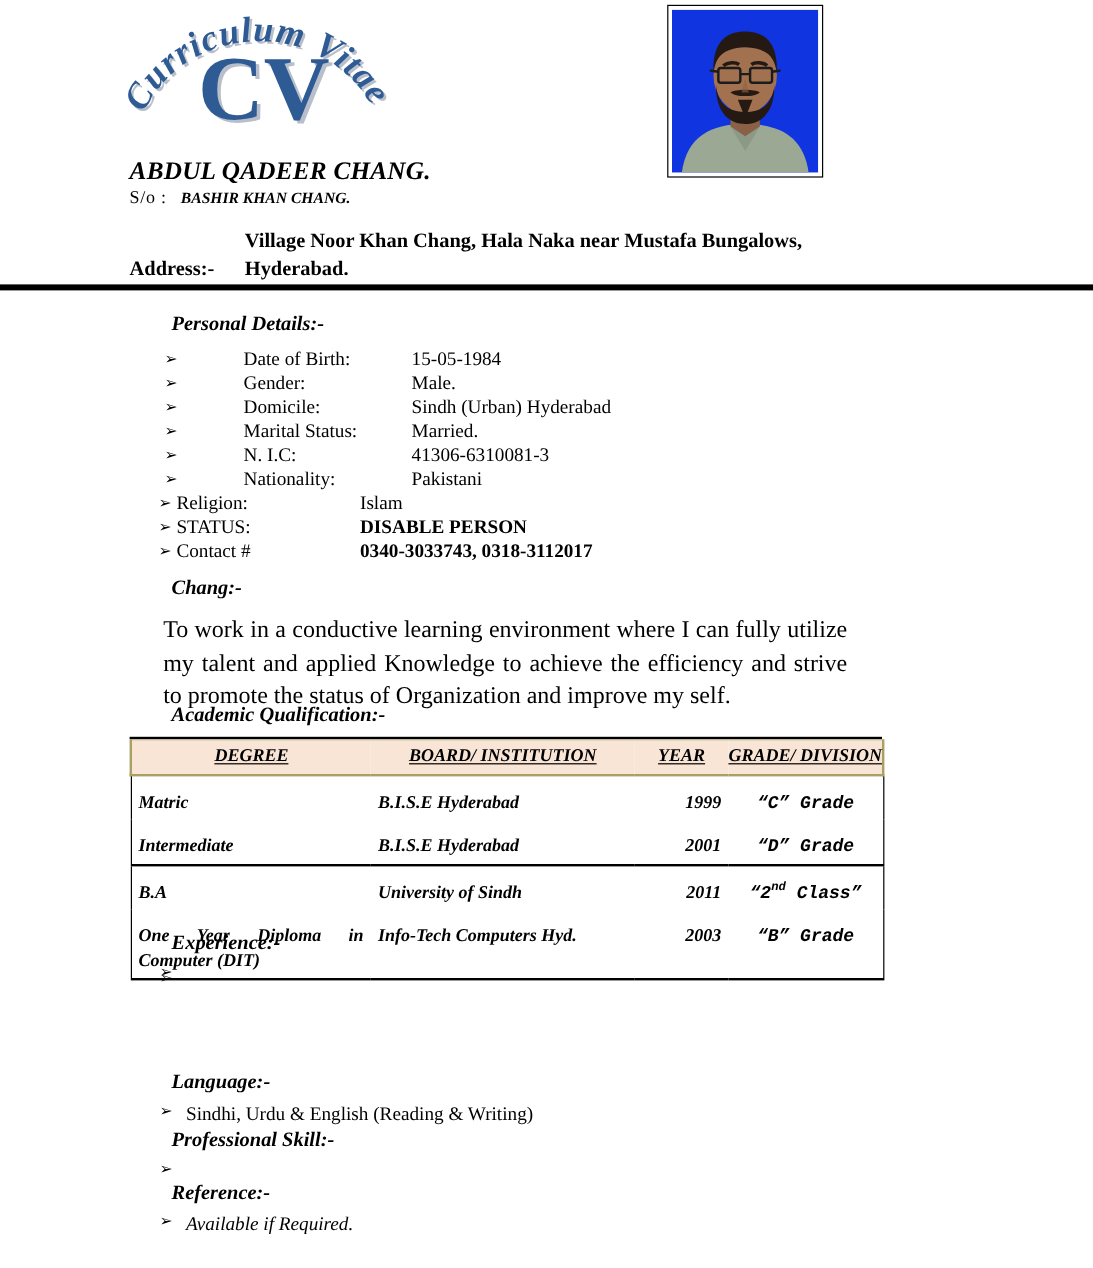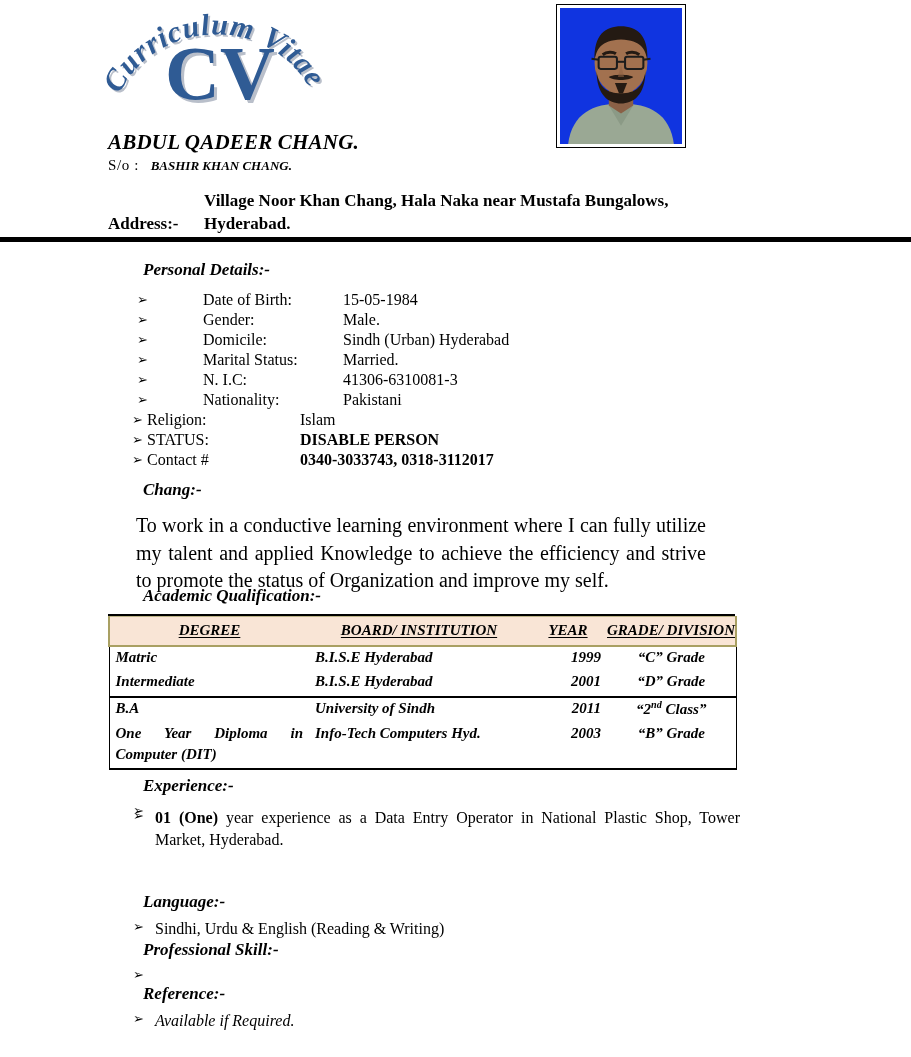--- a/index.html
+++ b/index.html
@@ -219,35 +219,35 @@
   }
   table.academic thead th:not(:first-child) { border-left: none; }
   table.academic thead th:not(:last-child)  { border-right: none; }
   table.academic thead th .u {
     text-decoration: underline;
     text-underline-offset: 2px;
   }
   table.academic tbody td {
     border-left: 1px solid #000000;
     border-right: 1px solid #000000;
-    padding: 0 6px 3px 6px;
+    padding: 12px 6px 3px 6px;
     line-height: 1.42;
   }
   table.academic tbody td:not(:first-child) { border-left: none; }
   table.academic tbody td:not(:last-child)  { border-right: none; }
   table.academic tbody tr.sep-below td { border-bottom: 2px solid #000000; }
   table.academic tbody tr.last-row td   { border-bottom: 2px solid #000000; }
   td.c-degree { text-align: left; }
   td.c-degree.justify {
     text-align: justify;
     text-align-last: left;
   }
   td.c-board  { text-align: left; }
   td.c-year   { text-align: right; }
-  td.c-grade  { text-align: center; }
+  td.c-grade  { text-align: center; font-family: Liberation Mono, monospace; }
   sup { font-size: 0.68em; vertical-align: super; }
 
   
   .bullet-list { position: absolute; left: 0; width: 911px; }
   .bl-experience { top: 552px; }
   .bl-language   { top: 668px; }
   .bl-skill      { top: 716px; }
   .bl-reference  { top: 760px; }
 
   .bl-item {
@@ -454,21 +454,20 @@
 
   <div class="section-heading h-experience">
     <span class="u">Experience</span><span>:-</span>
   </div>
   <div class="bullet-list bl-experience">
       <div class="bl-item wide">
         <span class="bl-marker">➢</span>
       </div>
       <div class="bl-item wide">
         <span class="bl-marker">➢</span>
-        <div class="bl-text"><b>01 (One)</b><span> year experience as a Data Entry Operator in National Plastic Shop, Tower Market, Hyderabad.</span></div>
       </div>
     </div>
 
   <div class="section-heading h-language">
     <span class="u">Language</span><span>:-</span>
   </div>
   <div class="bullet-list bl-language">
       <div class="bl-item narrow">
         <span class="bl-marker">➢</span>
         <div class="bl-text">Sindhi, Urdu &amp; English (Reading &amp; Writing)</div>

